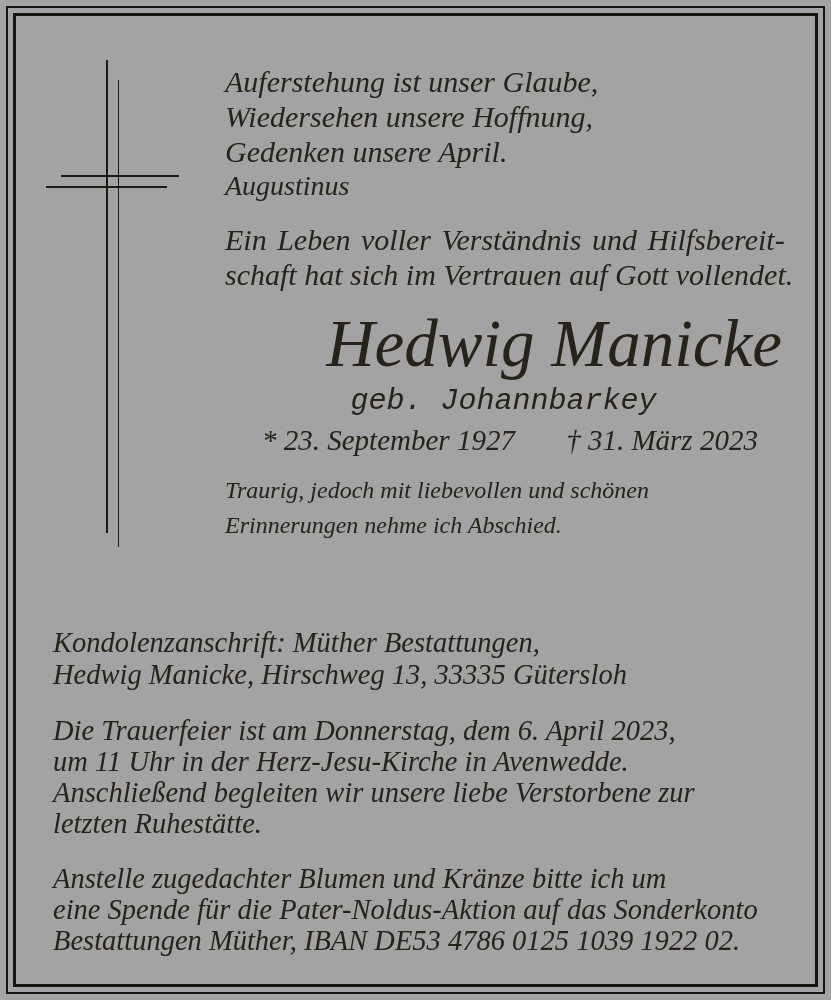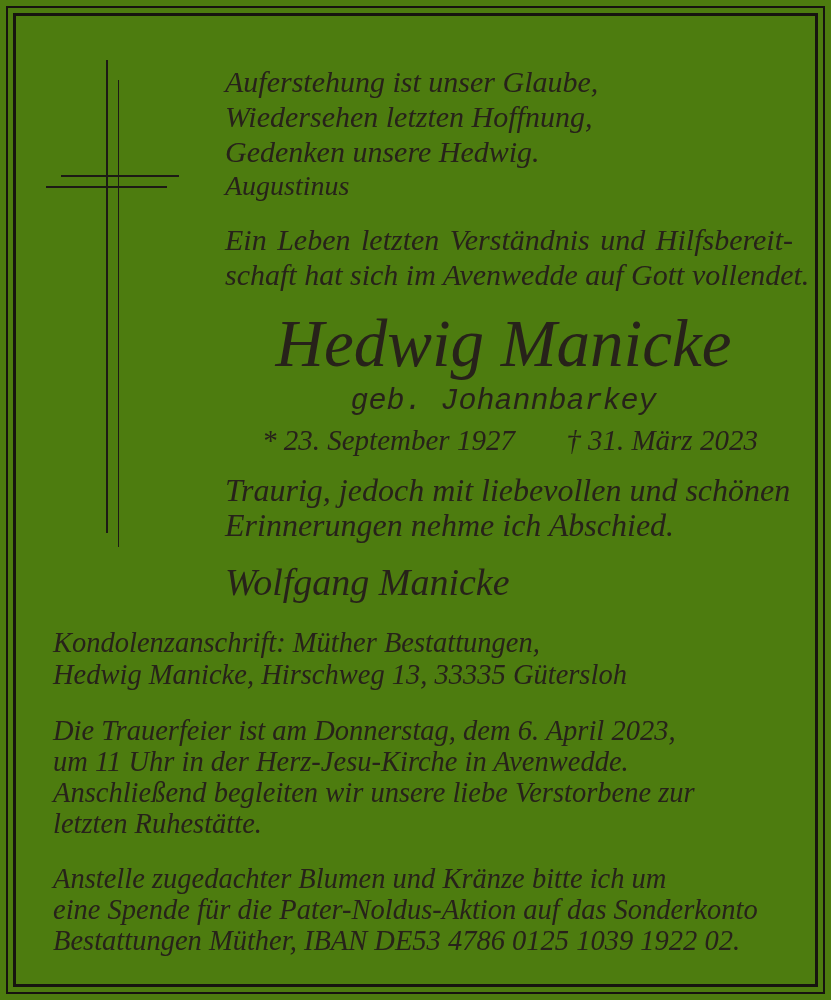--- a/index.html
+++ b/index.html
@@ -1,20 +1,20 @@
 <!DOCTYPE html>
 <html><head>
 <meta charset="utf-8">
 <style>
   html, body { margin: 0; padding: 0; background: #ffffff; }
   .page {
     position: relative;
     width: 831px;
     height: 1000px;
-    background: #4d7c0f;
+    background: #a3a3a3;
     overflow: hidden;
     font-family: "Liberation Serif", "DejaVu Serif", serif;
   }
   .frame-outer {
     position: absolute;
     inset: 6px;
     border: 2px solid #17140f;
     pointer-events: none;
   }
   .frame-inner {
@@ -32,27 +32,27 @@
   .txt {
     position: absolute;
     color: #27221a;
     font-style: italic;
     white-space: nowrap;
   }
   .quote     { left: 225px; top: 64px;  font-size: 30px; line-height: 35px; }
   .attrib    { left: 225px; top: 170px; font-size: 28px; }
   .intro     { left: 225px; top: 222px; font-size: 30px; line-height: 35px; }
   .intro .l0 { word-spacing: 3px; }
-  .name-blk  { left: 225px; top: 308px; width: 557px; text-align: center;
+  .name-blk  { left: 225px; top: 308px; width: 557px; text-align: right;
                font-size: 67px; line-height: 70px; }
   .maiden    { left: 225px; top: 384px; width: 557px; text-align: center;
                font-size: 30px; font-family: Liberation Mono, monospace; }
   .dates     { left: 262px; top: 424px; font-size: 29px; text-align: center; }
   .dates .death { margin-left: 44px; }
-  .farewell  { left: 225px; top: 473px; font-size: 32px; line-height: 35px; }
+  .farewell  { left: 225px; top: 473px; font-size: 24px; line-height: 35px; }
   .mourner   { left: 225px; top: 560px; font-size: 38px; }
   .wide      { left: 53px;  font-size: 30px; line-height: 31px;
                transform: scaleX(0.95); transform-origin: 0 0; }
   .condolence { top: 626px; line-height: 32px; }
   .funeral    { top: 714px; }
   .donation   { top: 862px; }
 </style>
 </head>
 <body>
 
@@ -63,46 +63,45 @@
 
   <div>
     <div class="cross-line cross-v1"></div>
     <div class="cross-line cross-v2"></div>
     <div class="cross-line cross-h1"></div>
     <div class="cross-line cross-h2"></div>
   </div>
 
   <div class="txt quote">
     <div>Auferstehung ist unser Glaube,</div>
-    <div>Wiedersehen letzten Hoffnung,</div>
-    <div>Gedenken unsere Hedwig.</div>
+    <div>Wiedersehen unsere Hoffnung,</div>
+    <div>Gedenken unsere April.</div>
   </div>
 
   <div class="txt attrib">Augustinus</div>
 
   <div class="txt intro">
-    <div class="l0">Ein Leben letzten Verständnis und Hilfsbereit-</div>
-    <div>schaft hat sich im Avenwedde auf Gott vollendet.</div>
+    <div class="l0">Ein Leben voller Verständnis und Hilfsbereit-</div>
+    <div>schaft hat sich im Vertrauen auf Gott vollendet.</div>
   </div>
 
   <div class="txt name-blk">Hedwig Manicke</div>
 
   <div class="txt maiden">geb. Johannbarkey</div>
 
   <div class="txt dates">
     <span class="birth">* 23. September 1927</span>
     <span class="death">† 31. März 2023</span>
   </div>
 
   <div class="txt farewell">
     <div>Traurig, jedoch mit liebevollen und schönen</div>
     <div>Erinnerungen nehme ich Abschied.</div>
   </div>
 
-  <div class="txt mourner">Wolfgang Manicke</div>
 
   <div class="txt wide condolence">
     <div>Kondolenzanschrift: Müther Bestattungen,</div>
     <div>Hedwig Manicke, Hirschweg 13, 33335 Gütersloh</div>
   </div>
 
   <div class="txt wide funeral">
     <div>Die Trauerfeier ist am Donnerstag, dem 6. April 2023,</div>
     <div>um 11 Uhr in der Herz-Jesu-Kirche in Avenwedde.</div>
     <div>Anschließend begleiten wir unsere liebe Verstorbene zur</div>

